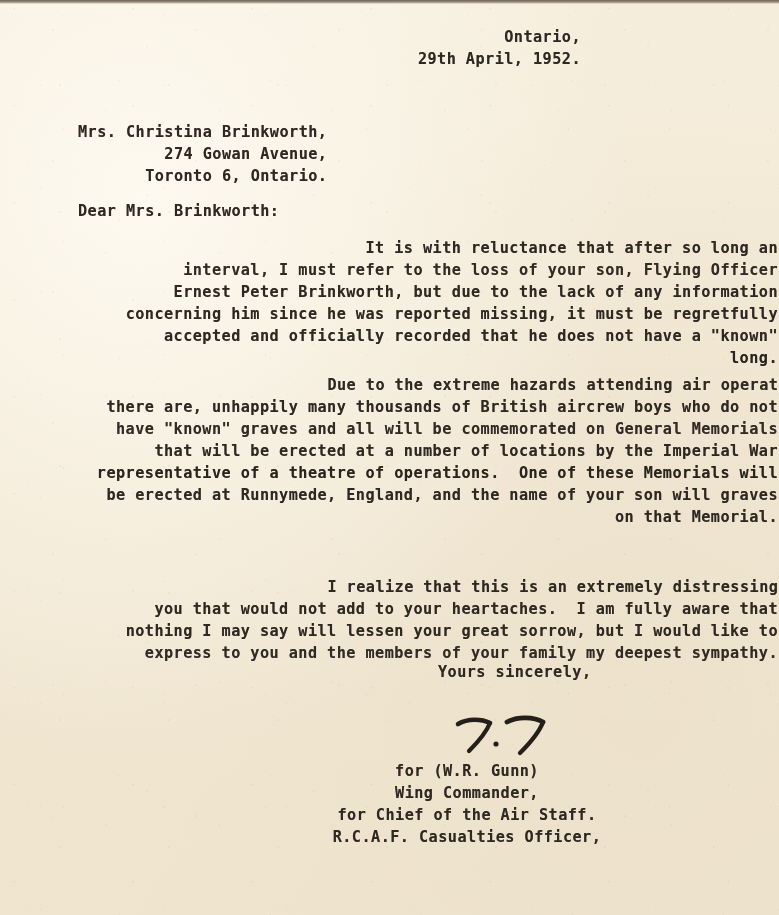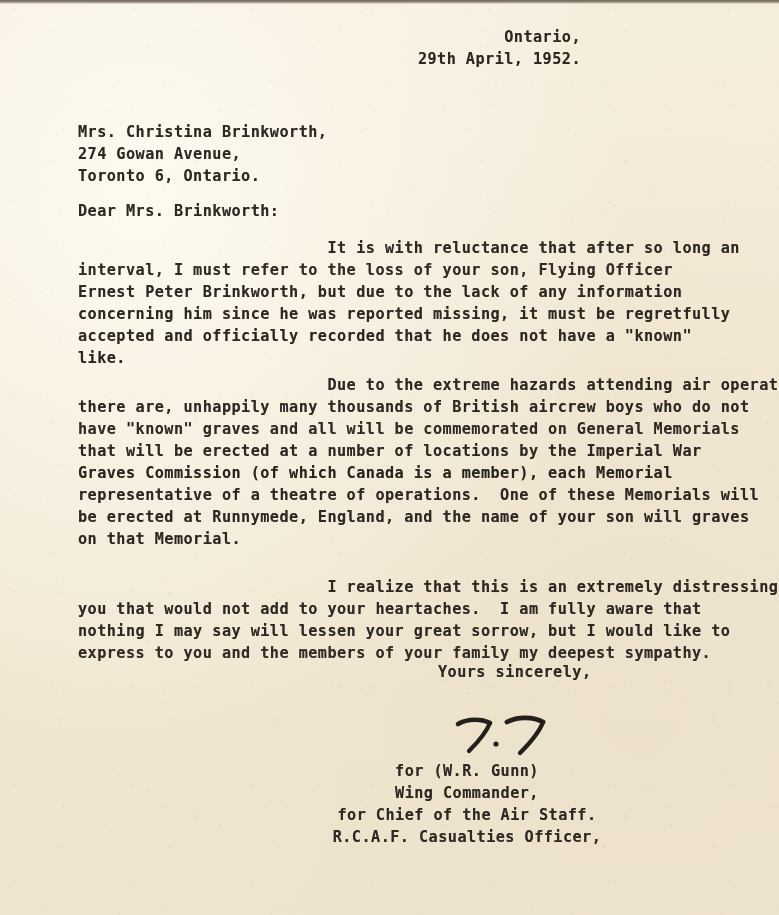--- a/index.html
+++ b/index.html
@@ -62,20 +62,21 @@
   
   .line {
     position: absolute;
     white-space: pre;
     font-size: 15.2px;
     letter-spacing: 0.45px;
     line-height: 22px;
     font-weight: 700;
     color: #2e2823;
     text-shadow: 0 0 0.6px rgba(60,48,36,0.42);
+    text-align: right;
   }
 
   #heading-block { position: absolute; top: 26px; left: 0; width: 617px; }
   #heading-block .line { position: static; display: block; text-align: right; padding-right: 36px; }
 
   #address-block { position: absolute; top: 121px; left: 78px; }
   #address-block .line { position: static; display: block; }
 
   #salutation-block { position: absolute; top: 200px; left: 78px; }
   #salutation-block .line { position: static; display: block; }
@@ -141,29 +142,28 @@
     <div id="salutation-block">
       <span class="line">Dear Mrs. Brinkworth:</span>
     </div>
 
     <div class="para" id="para-1">
       <span class="line">                          It is with reluctance that after so long an</span>
       <span class="line">interval, I must refer to the loss of your son, Flying Officer</span>
       <span class="line">Ernest Peter Brinkworth, but due to the lack of any information</span>
       <span class="line">concerning him since he was reported missing, it must be regretfully</span>
       <span class="line">accepted and officially recorded that he does not have a "known"</span>
-      <span class="line">like.</span>
+      <span class="line">long.</span>
     </div>
 
     <div class="para" id="para-2">
       <span class="line">                          Due to the extreme hazards attending air operations</span>
       <span class="line">there are, unhappily many thousands of British aircrew boys who do not</span>
       <span class="line">have "known" graves and all will be commemorated on General Memorials</span>
       <span class="line">that will be erected at a number of locations by the Imperial War</span>
-      <span class="line">Graves Commission (of which Canada is a member), each Memorial</span>
       <span class="line">representative of a theatre of operations.  One of these Memorials will</span>
       <span class="line">be erected at Runnymede, England, and the name of your son will graves</span>
       <span class="line">on that Memorial.</span>
     </div>
 
     <div class="para" id="para-3">
       <span class="line">                          I realize that this is an extremely distressing</span>
       <span class="line">you that would not add to your heartaches.  I am fully aware that</span>
       <span class="line">nothing I may say will lessen your great sorrow, but I would like to</span>
       <span class="line">express to you and the members of your family my deepest sympathy.</span>

